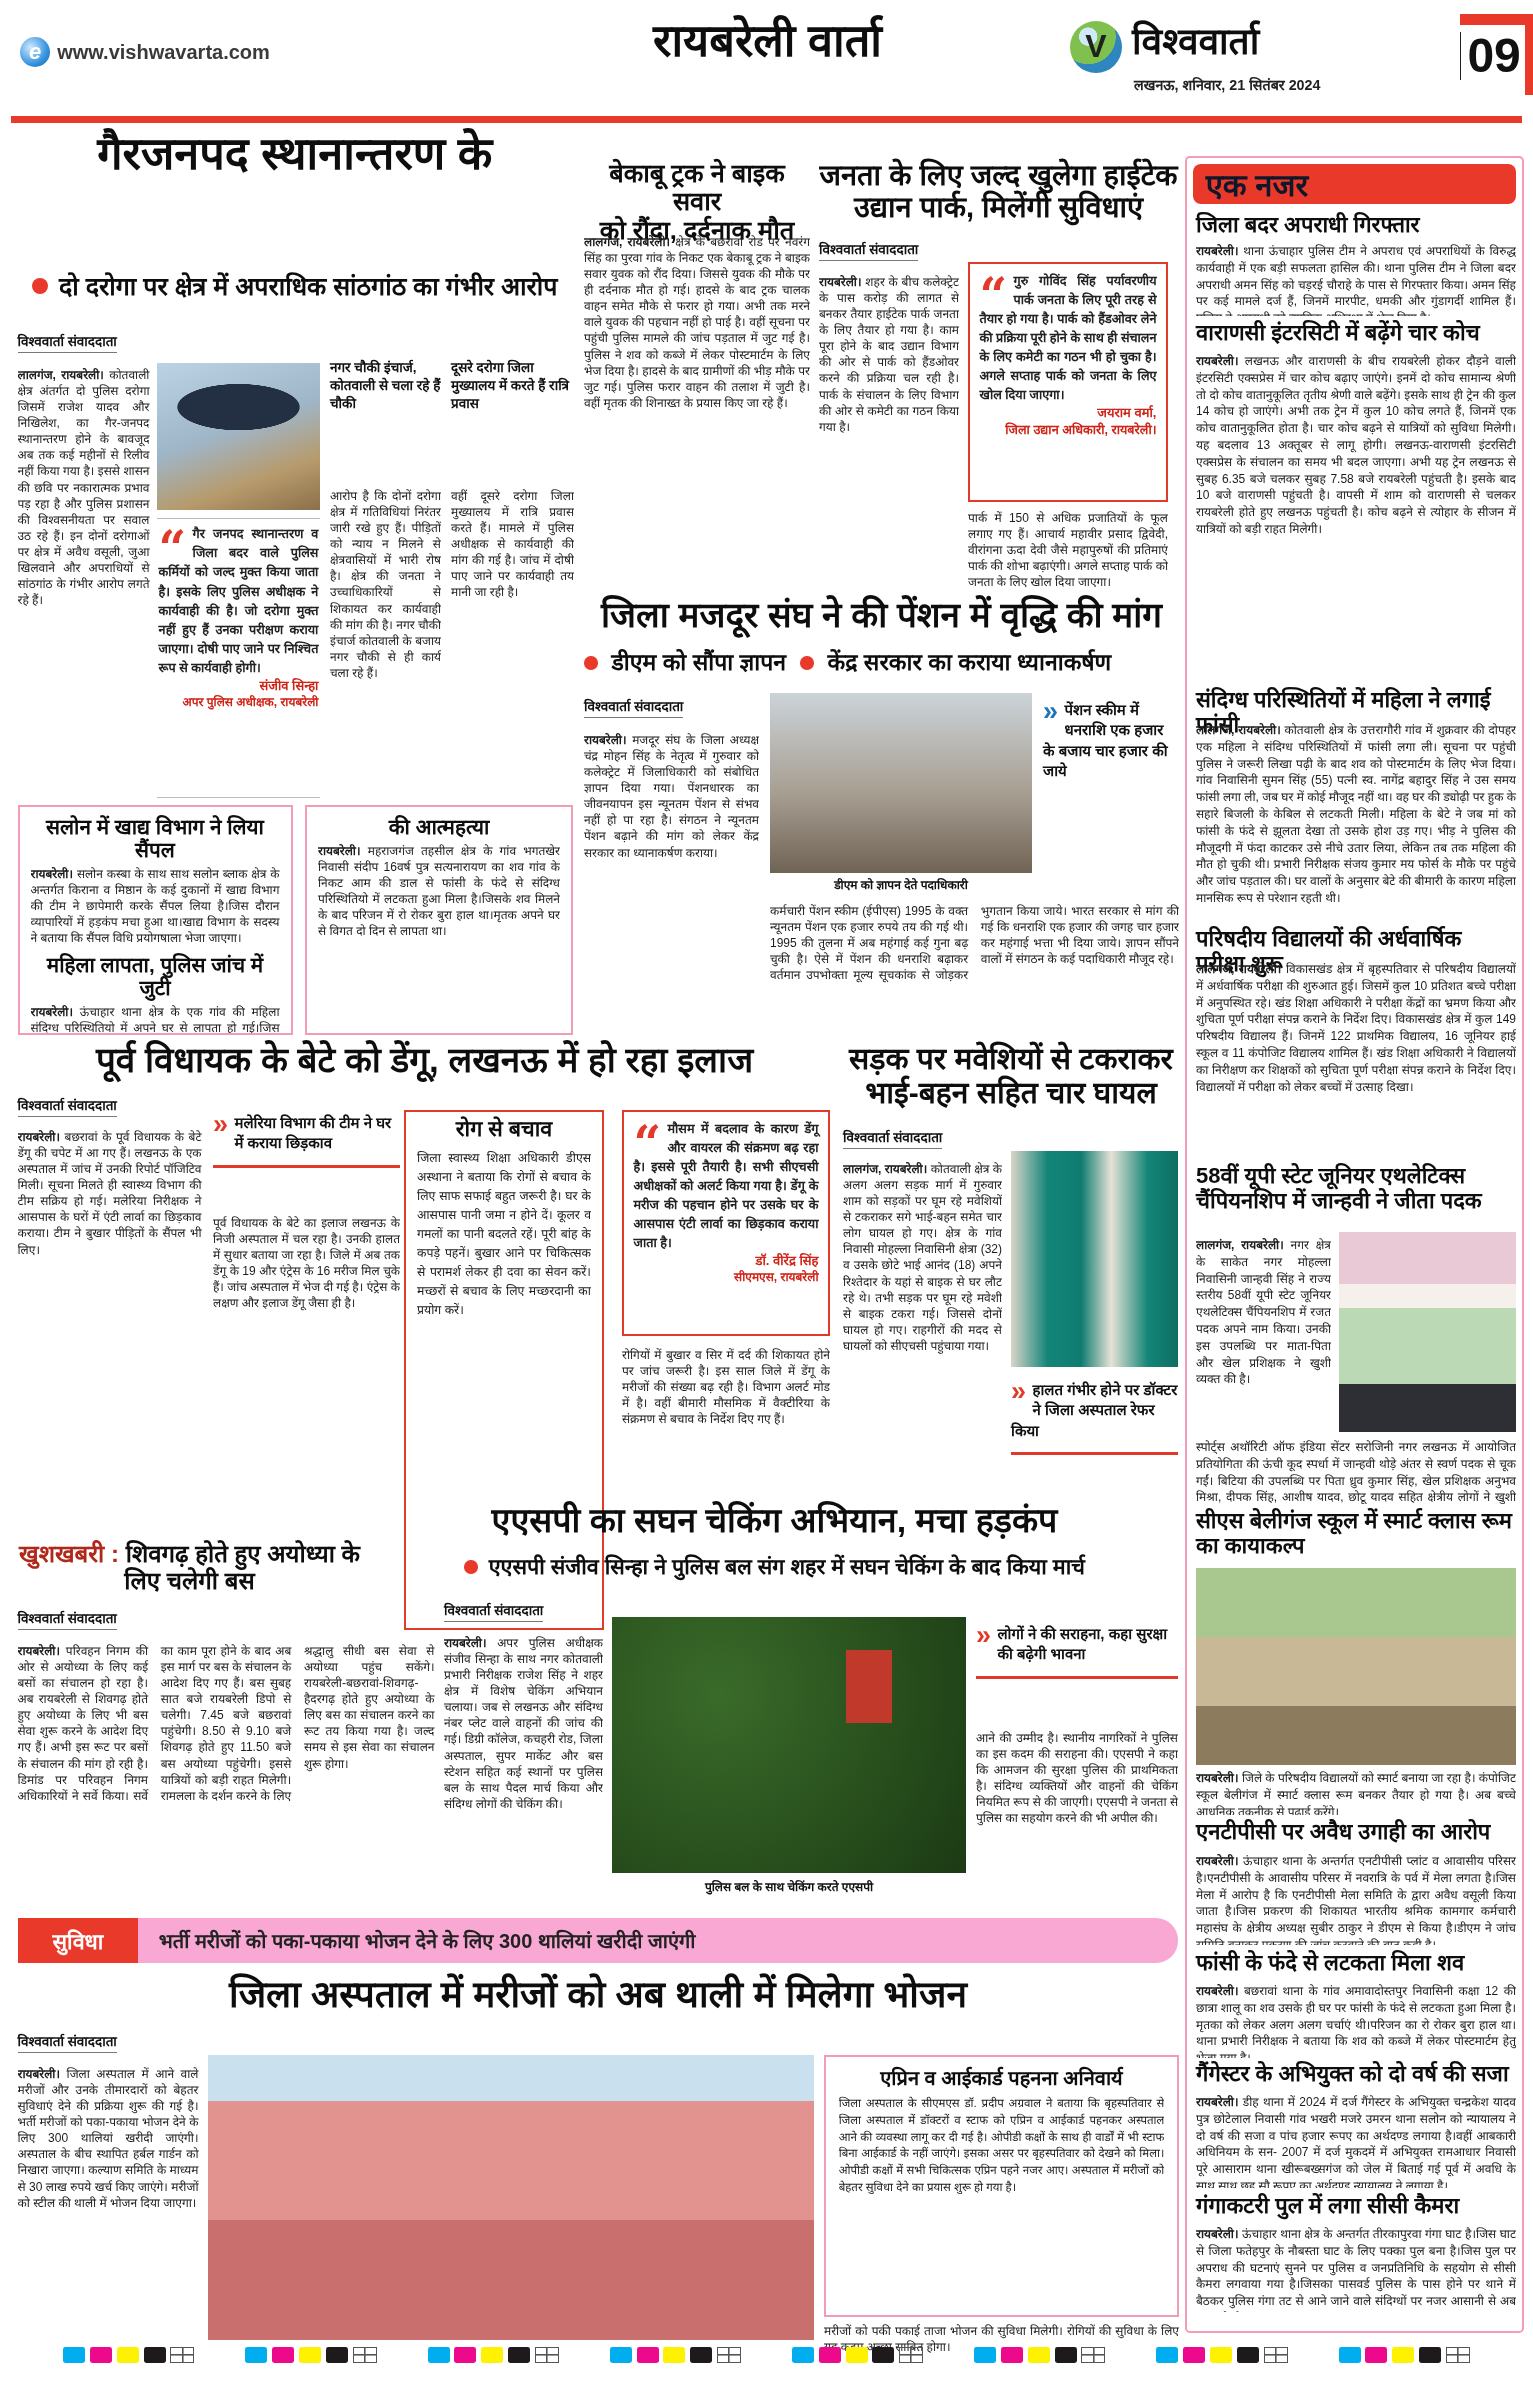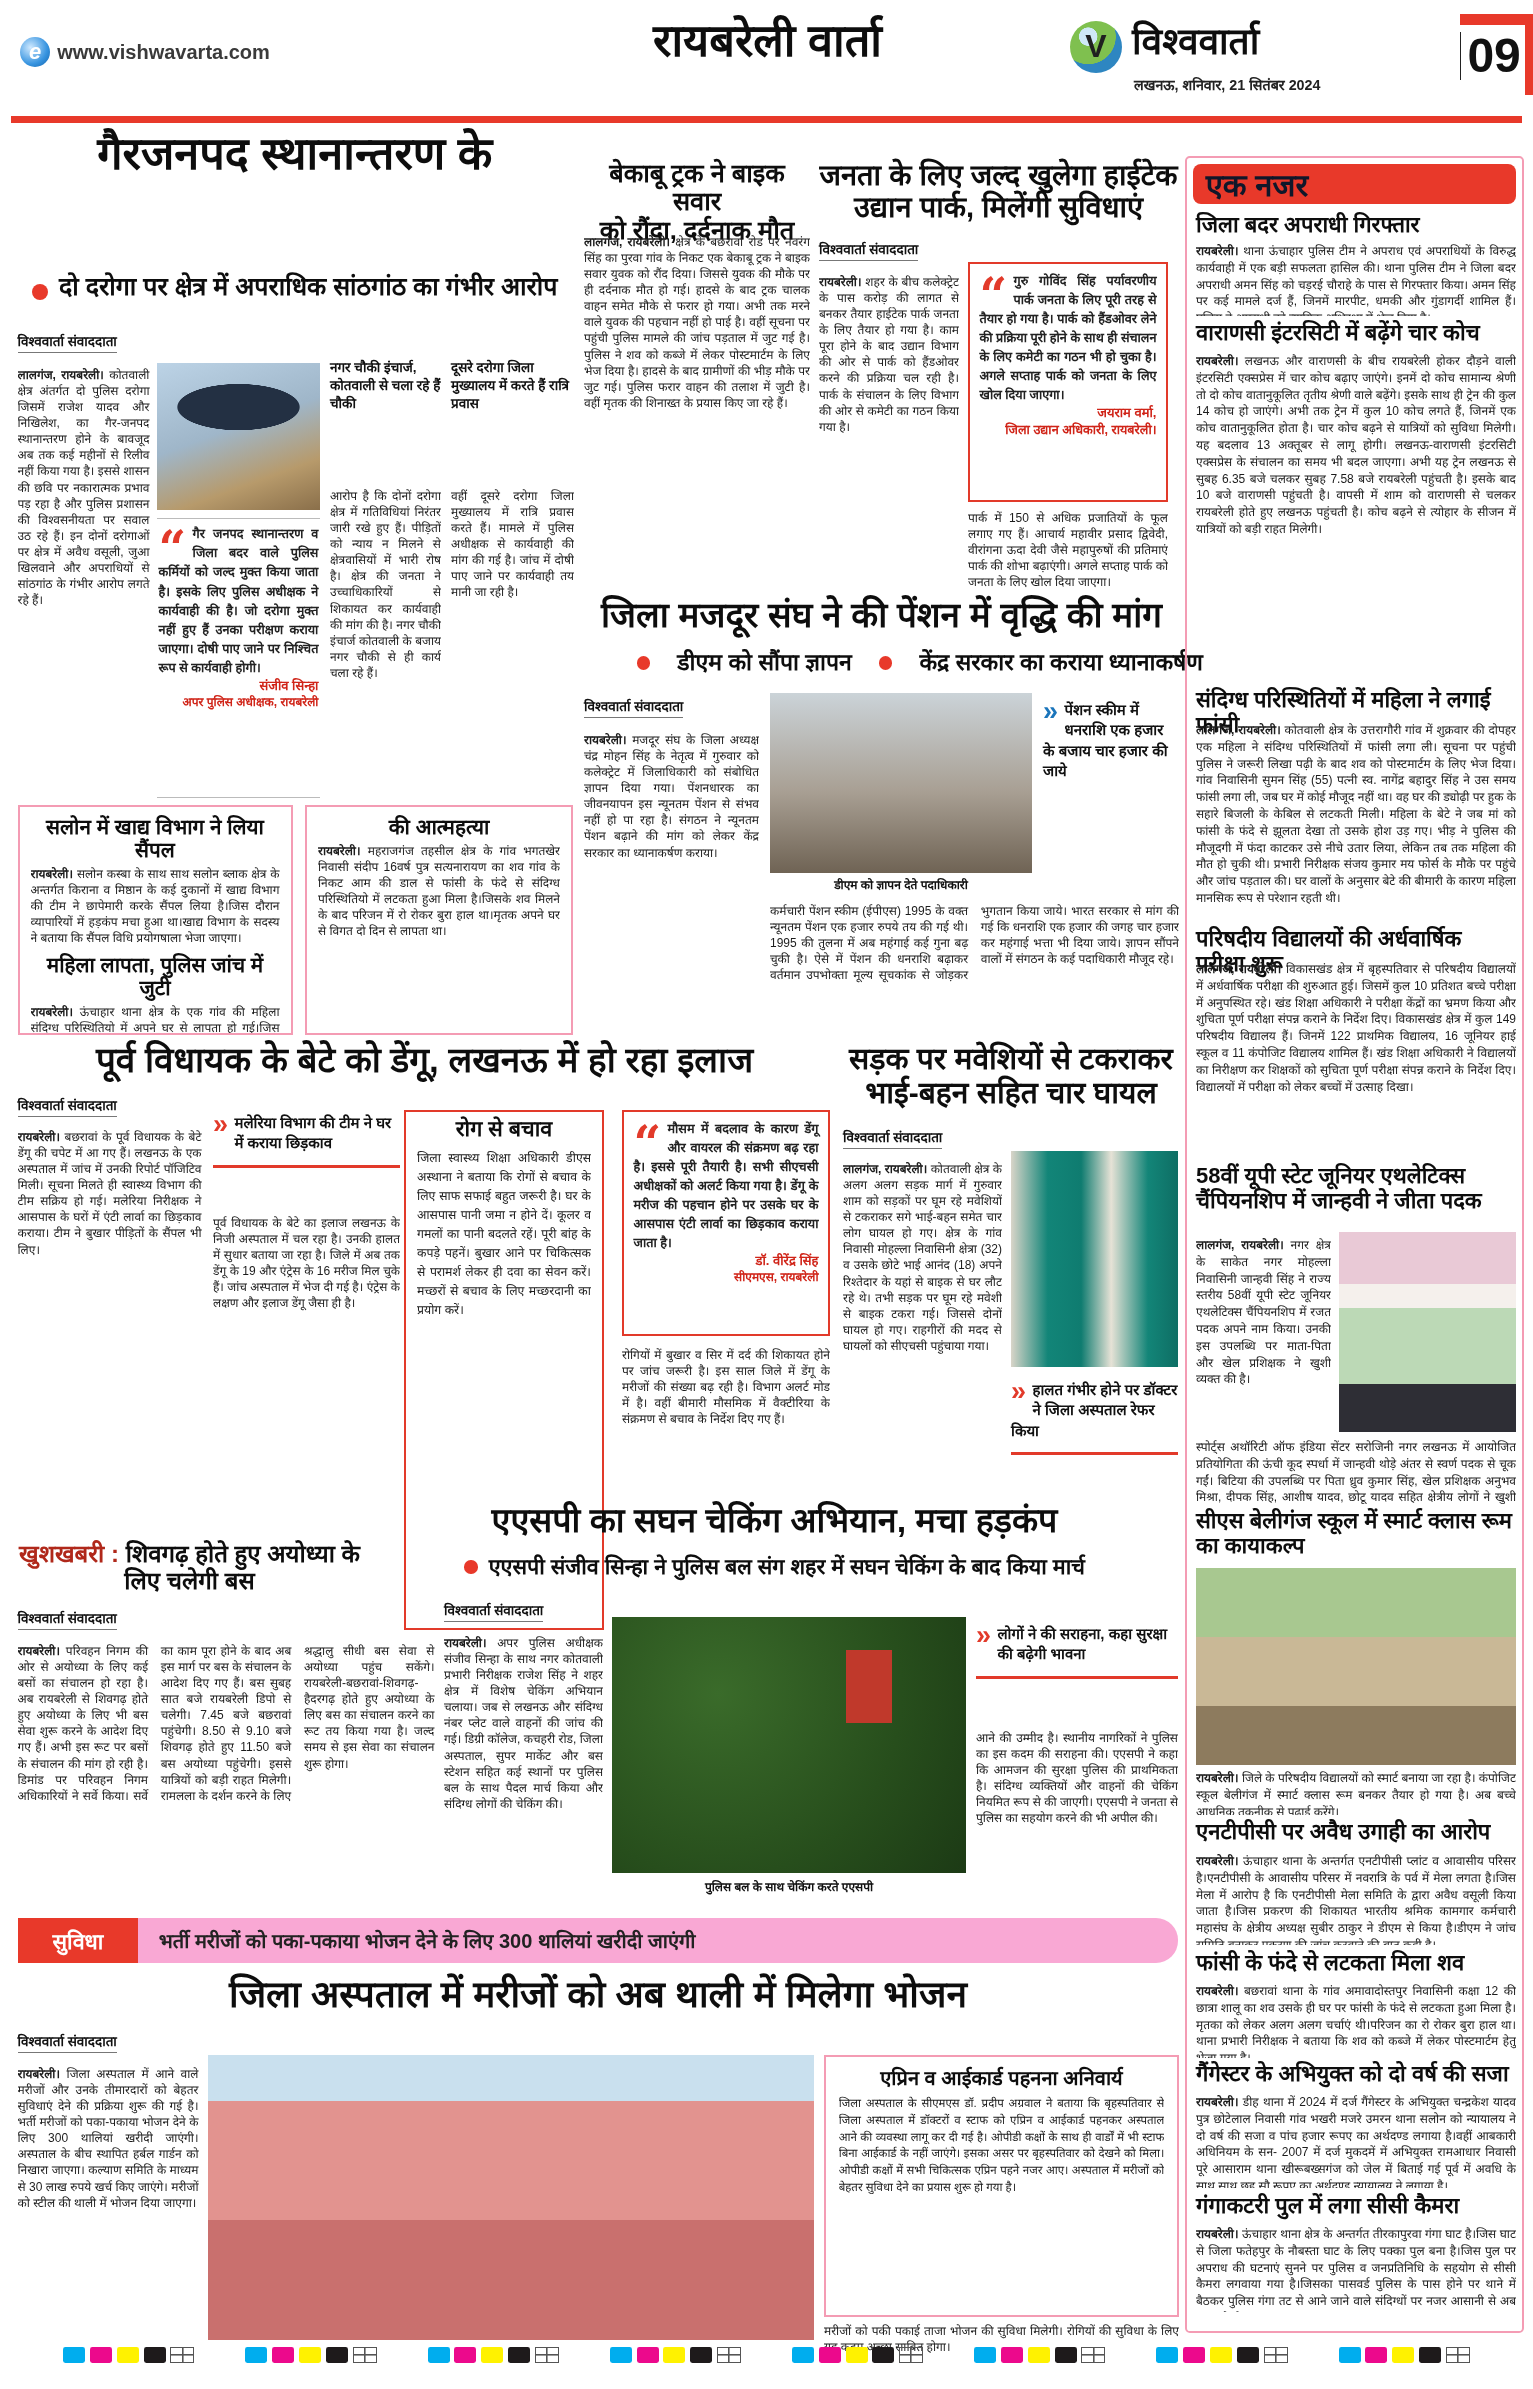--- a/index.html
+++ b/index.html
@@ -61,21 +61,21 @@
   <div class="abs hd" style="left:1132px;top:20.7px;font-size:37px">विश्ववार्ता</div>
   <div class="abs" style="left:1134px;top:75px;font-size:14.3px;font-weight:bold;color:#222">लखनऊ, शनिवार, 21 सितंबर 2024</div>
   <div class="abs" style="left:1460px;top:14.3px;width:65px;height:70px;border-top:11px solid #e8392a;border-right:11px solid #e8392a">
     <span style="display:block;margin-top:6.4px;border-left:1.6px solid #222;padding-left:6.4px;font-size:48px;font-weight:bold;line-height:1;color:#111">09</span>
   </div>
   <div class="abs" style="left:11px;top:116px;width:1511px;height:7.2px;background:#e8392a"></div>
 
   <div class="abs hd ctr" style="left:14.3px;top:129px;width:561px;font-size:45px">
     <span style="display:block">गैरजनपद स्थानान्तरण के</span>
   </div>
-  <div class="abs" style="left:14.3px;top:272px;width:561px;display:flex;justify-content:center;align-items:flex-end;gap:11px">
+  <div class="abs" style="left:14.3px;top:272px;width:561px;display:flex;justify-content:center;align-items:center;gap:11px">
     <span class="dot"></span>
     <span class="hd" style="font-size:25px">दो दरोगा पर क्षेत्र में अपराधिक सांठगांठ का गंभीर आरोप</span>
   </div>
   <div class="abs" style="left:17.5px;top:332px"><span class="byl">विश्ववार्ता संवाददाता</span></div>
   <div class="abs bt" style="left:17.5px;top:367px;width:132px;height:431px">
     <span class="dl">लालगंज, रायबरेली।</span> <span>कोतवाली क्षेत्र अंतर्गत दो पुलिस दरोगा जिसमें राजेश यादव और निखिलेश, का गैर-जनपद स्थानान्तरण होने के बावजूद अब तक कई महीनों से रिलीव नहीं किया गया है। इससे शासन की छवि पर नकारात्मक प्रभाव पड़ रहा है और पुलिस प्रशासन की विश्वसनीयता पर सवाल उठ रहे हैं। इन दोनों दरोगाओं पर क्षेत्र में अवैध वसूली, जुआ खिलवाने और अपराधियों से सांठगांठ के गंभीर आरोप लगते रहे हैं।</span>
   </div>
   <div class="abs photo ph-police" style="left:157px;top:363px;width:163px;height:147px"></div>
   <div class="abs note" style="left:330px;top:359px;width:111px;font-size:13.5px">नगर चौकी इंचार्ज, कोतवाली से चला रहे हैं चौकी</div>
   <div class="abs note" style="left:451px;top:359px;width:123px;font-size:13.5px">दूसरे दरोगा जिला मुख्यालय में करते हैं रात्रि प्रवास</div>
@@ -116,21 +116,21 @@
     <span class="dl">रायबरेली।</span> <span>शहर के बीच कलेक्ट्रेट के पास करोड़ की लागत से बनकर तैयार हाईटेक पार्क जनता के लिए तैयार हो गया है। काम पूरा होने के बाद उद्यान विभाग की ओर से पार्क को हैंडओवर करने की प्रक्रिया चल रही है। पार्क के संचालन के लिए विभाग की ओर से कमेटी का गठन किया गया है।</span>
   </div>
   <div class="abs redbox" style="left:968px;top:262px;width:200px;height:240px;padding:8px 9.5px">
     <div class="qt"><span class="qm">“</span><span>गुरु गोविंद सिंह पर्यावरणीय पार्क जनता के लिए पूरी तरह से तैयार हो गया है। पार्क को हैंडओवर लेने की प्रक्रिया पूरी होने के साथ ही संचालन के लिए कमेटी का गठन भी हो चुका है। अगले सप्ताह पार्क को जनता के लिए खोल दिया जाएगा।</span></div>
     <div class="qattr">जयराम वर्मा,</div>
     <div class="qattr" style="font-size:12.7px">जिला उद्यान अधिकारी, रायबरेली।</div>
   </div>
   <div class="abs bt" style="left:968px;top:510px;width:200px;height:78px">पार्क में 150 से अधिक प्रजातियों के फूल लगाए गए हैं। आचार्य महावीर प्रसाद द्विवेदी, वीरांगना ऊदा देवी जैसे महापुरुषों की प्रतिमाएं पार्क की शोभा बढ़ाएंगी। अगले सप्ताह पार्क को जनता के लिए खोल दिया जाएगा।</div>
 
   <div class="abs hd ctr" style="left:584px;top:595px;width:595px;font-size:35px">जिला मजदूर संघ ने की पेंशन में वृद्धि की मांग</div>
-  <div class="abs" style="left:608px;top:650px;width:595px;display:flex;justify-content:flex-end;align-items:center;gap:27px">
+  <div class="abs" style="left:584px;top:650px;width:595px;display:flex;justify-content:flex-start;align-items:center;gap:14px">
     <span class="dot" style="width:13.5px;height:13.5px"></span>
     <span class="hd" style="font-size:23px">डीएम को सौंपा ज्ञापन</span>
     <span class="dot" style="width:13.5px;height:13.5px"></span>
     <span class="hd" style="font-size:23px">केंद्र सरकार का कराया ध्यानाकर्षण</span>
   </div>
   <div class="abs" style="left:584px;top:697px"><span class="byl">विश्ववार्ता संवाददाता</span></div>
   <div class="abs bt" style="left:584px;top:732px;width:175px;height:299px">
     <span class="dl">रायबरेली।</span> <span>मजदूर संघ के जिला अध्यक्ष चंद्र मोहन सिंह के नेतृत्व में गुरुवार को कलेक्ट्रेट में जिलाधिकारी को संबोधित ज्ञापन दिया गया। पेंशनधारक का जीवनयापन इस न्यूनतम पेंशन से संभव नहीं हो पा रहा है। संगठन ने न्यूनतम पेंशन बढ़ाने की मांग को लेकर केंद्र सरकार का ध्यानाकर्षण कराया।</span>
   </div>
   <div class="abs photo ph-group" style="left:770px;top:693px;width:262px;height:180px"></div>

